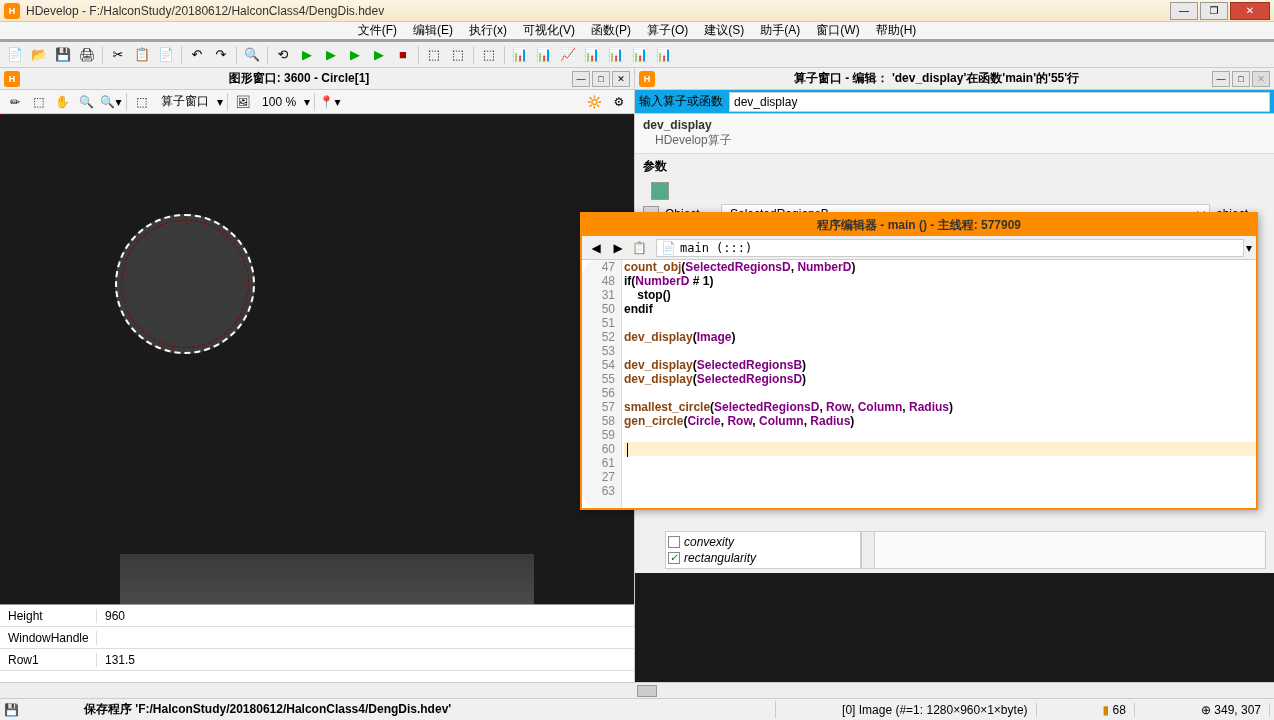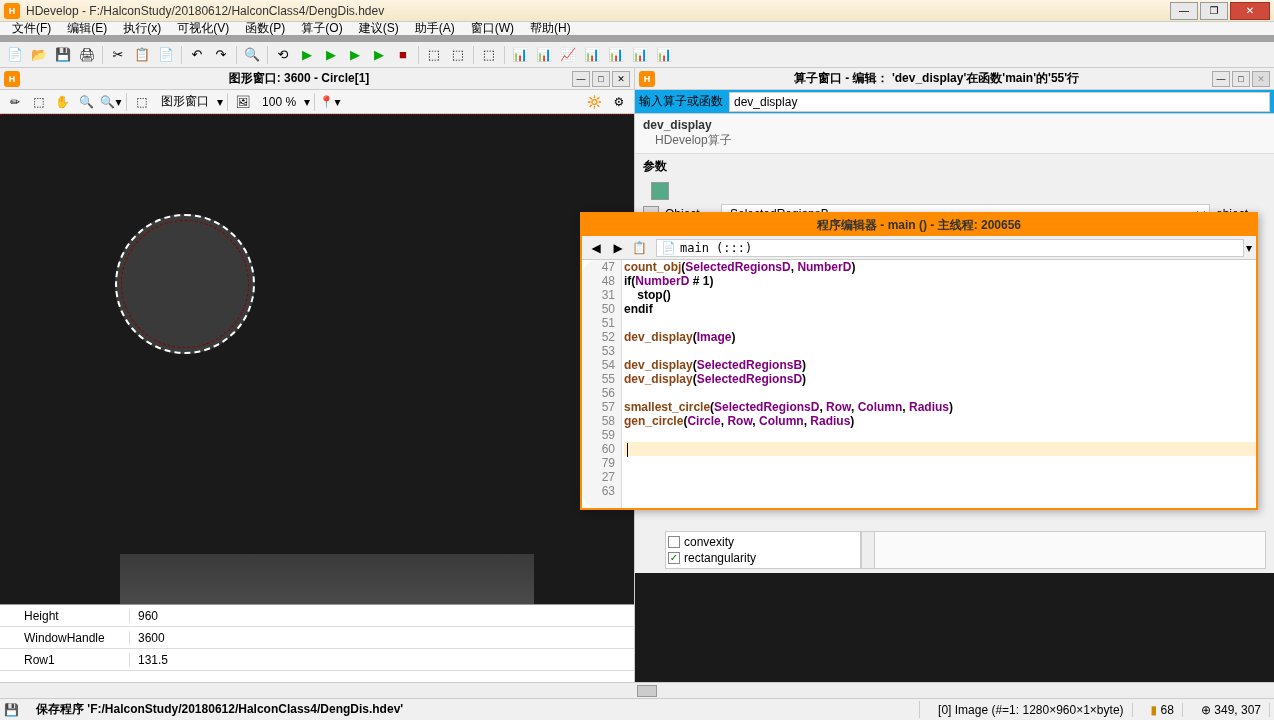--- a/index.html
+++ b/index.html
@@ -7,21 +7,21 @@
 
 
 .titlebar { height: 22px; background: linear-gradient(#fdf4e3, #f5e8c8); display: flex; align-items: center; padding: 0 4px; border-bottom: 1px solid #ccc; }
 .titlebar .icon { width: 16px; height: 16px; background: #ff8c00; border-radius: 3px; margin-right: 6px; display:flex;align-items:center;justify-content:center;color:white;font-weight:bold;font-size:9px;}
 .titlebar .title { flex: 1; color: #333; }
 .winbtns { display: flex; gap: 2px; }
 .winbtn { width: 28px; height: 18px; border: 1px solid #999; background: #e8e8e8; display: flex; align-items: center; justify-content: center; font-size: 10px; cursor: pointer; }
 .winbtn.close { background: #d04a3c; color: white; border-color: #a03020; width: 40px; }
 
 
-.menubar { height: 20px; background: #f5f5f5; display: flex; align-items: center; padding: 0 4px; border-bottom: 7px solid #a3a3a3; }
+.menubar { height: 20px; background: #f5f5f5; display: flex; align-items: center; padding: 0 4px; border-bottom: 3px solid #a3a3a3; justify-content: center; }
 .menuitem { padding: 2px 8px; cursor: pointer; }
 
 
 .toolbar { height: 26px; background: #f0f0f0; display: flex; align-items: center; padding: 2px 4px; border-bottom: 1px solid #ccc; gap: 2px; }
 .tbtn { width: 22px; height: 22px; border: 1px solid transparent; display: flex; align-items: center; justify-content: center; cursor: pointer; font-size: 13px; }
 .tsep { width: 1px; height: 18px; background: #ccc; margin: 0 2px; }
 
 
 .main { display: flex; height: 614px; }
 .left-panel { width: 635px; display: flex; flex-direction: column; border-right: 1px solid #ccc; }
@@ -43,21 +43,21 @@
 .gwindow { flex: 1; background: #1a1a1a; position: relative; overflow: hidden; }
 .circle-region { position: absolute; left: 115px; top: 100px; width: 140px; height: 140px; }
 .circle-outline { width: 100%; height: 100%; border: 2px dashed white; border-radius: 50%; background: rgba(80,80,80,0.6); }
 .circle-inner { position: absolute; top: 6px; left: 6px; right: 6px; bottom: 6px; border: 1px dashed #800; border-radius: 50%; }
 .top-dots { position: absolute; top: 0; left: 0; right: 0; height: 2px; border-top: 1px dotted #a00; }
 .bottom-img { position:absolute; bottom:0; left:120px; right:100px; height:50px; background: linear-gradient(#3a3a3a, #4a4a4a);}
 
 
 .proptable { height: 78px; background: white; border-top: 1px solid #999; overflow-y: auto; }
 .proprow { display: flex; border-bottom: 1px solid #ddd; height: 22px; align-items: center; }
-.propname { width: 130px; padding: 0 24px; border-right: 1px solid #ddd; }
+.propname { width: 97px; padding: 0 8px; border-right: 1px solid #ddd; }
 .propval { flex: 1; padding: 0 8px; }
 
 
 .opinput-row { height: 24px; display: flex; align-items: center; padding: 0 4px; border-bottom: 1px solid #ccc; background: #0ea5e9; }
 .opinput-label { margin-right: 6px; }
 .opinput-field { flex: 1; border: 1px solid #ccc; padding: 2px 4px; background: white; }
 
 .opdesc { padding: 4px 8px; background: #f8f8f8; border-bottom: 1px solid #ddd; }
 .opdesc .opname { font-weight: bold; color: #333; }
 .opdesc .opsub { padding-left: 12px; color: #666; }
@@ -84,35 +84,35 @@
 .code-line { height: 14px; }
 .highlight-line { background: #fff0d0; }
 .kw { color: #000; }
 .fn { color: #8b4513; }
 .var { color: #800080; }
 .cursor-line::after { content: ""; display:inline-block; width:1px; height:14px; background:#000; vertical-align:middle;}
 
 
 .feature-area { position: absolute; right: 12px; top: 410px; width: 618px; height: 38px; display: flex; border: 1px solid #ccc; background: white; z-index: 50; }
 .feature-list { width: 195px; border-right: 1px solid #ccc; padding: 2px; }
-.feature-item { display: flex; align-items: center; gap: 4px; height: 16px; }
+.feature-item { display: flex; align-items: center; gap: 4px; height: 16px; font-style: italic; }
 .feature-chk { width: 12px; height: 12px; border: 1px solid #888; }
 .feature-chk.checked::after { content: "✓"; font-size: 10px; display: block; text-align: center; line-height: 10px; color: #060; }
 .feature-graph { flex: 1; background: #fafafa; }
 
 
 .black-area { flex:1; background: #1a1a1a; }
 
 
 .hscroll { height: 16px; background: #eee; border-top: 1px solid #ccc; position: relative; }
 .hscroll-thumb { position: absolute; left: 50%; width: 20px; height: 12px; top: 2px; background: #ccc; border: 1px solid #999; }
 
 
 .statusbar { height: 22px; background: #f0f0f0; border-top: 1px solid #ccc; display: flex; align-items: center; padding: 0 4px; gap: 10px; }
-.status-section { padding: 0 8px; border-right: 1px solid #ccc; }
+.status-section { padding: 0 8px; border-right: 1px solid #ccc; margin-left: 48px; }
 .status-section.flex { flex: 1; }
 .status-icon { width:14px; height:14px; display:inline-block; vertical-align:middle;}
 </style>
 </head>
 <body>
 
 <div class="titlebar">
   <div class="icon">H</div>
   <div class="title">HDevelop - F:/HalconStudy/20180612/HalconClass4/DengDis.hdev</div>
   <div class="winbtns">
@@ -184,21 +184,21 @@
       </div>
     </div>
     <div class="gtoolbar">
       <div class="gtbtn">✏</div>
       <div class="gtbtn">⬚</div>
       <div class="gtbtn">✋</div>
       <div class="gtbtn">🔍</div>
       <div class="gtbtn">🔍▾</div>
       <div class="tsep"></div>
       <div class="gtbtn">⬚</div>
-      <span class="gtext">图形窗口</span>
+      <span class="gtext">算子窗口</span>
       <span>▾</span>
       <div class="tsep"></div>
       <div class="gtbtn">🖼</div>
       <span class="gtext">100 %</span>
       <span>▾</span>
       <div class="tsep"></div>
       <div class="gtbtn">📍▾</div>
       <div style="flex:1"></div>
       <div class="gtbtn">🔆</div>
       <div class="gtbtn">⚙</div>
@@ -211,21 +211,20 @@
       </div>
       <div class="bottom-img"></div>
     </div>
     <div class="proptable">
       <div class="proprow">
         <div class="propname">Height</div>
         <div class="propval">960</div>
       </div>
       <div class="proprow">
         <div class="propname">WindowHandle</div>
-        <div class="propval">3600</div>
       </div>
       <div class="proprow">
         <div class="propname">Row1</div>
         <div class="propval">131.5</div>
       </div>
     </div>
   </div>
 
   <div class="right-panel">
     <div class="panel-header">
@@ -289,21 +288,21 @@
   <div class="status-section">[0] Image (#=1: 1280×960×1×byte)</div>
   <div class="status-section">
     <span style="color:#c80">▮</span> <span>68</span>
   </div>
   <div class="status-section">
     <span>⊕</span> <span>349, 307</span>
   </div>
 </div>
 
 <div class="editor-overlay">
-  <div class="editor-header">程序编辑器 - main () - 主线程: 200656</div>
+  <div class="editor-header">程序编辑器 - main () - 主线程: 577909</div>
   <div class="editor-toolbar">
     <div class="editor-nav">◀</div>
     <div class="editor-nav">▶</div>
     <div class="editor-nav">📋</div>
     <div class="editor-func">
       <span>📄</span>
       <span style="font-family:Consolas,monospace">main (:::)</span>
     </div>
     <span>▾</span>
   </div>
@@ -316,19 +315,19 @@
         <div class="code-line">51</div>
         <div class="code-line">52</div>
         <div class="code-line">53</div>
         <div class="code-line">54</div>
         <div class="code-line">55</div>
         <div class="code-line">56</div>
         <div class="code-line">57</div>
         <div class="code-line">58</div>
         <div class="code-line">59</div>
         <div class="code-line">60</div>
-        <div class="code-line">79</div>
+        <div class="code-line">61</div>
         <div class="code-line">27</div>
         <div class="code-line">63</div>
       </div>
     <div class="code-content" id="code-content"><div class="code-line"><span class="fn">count_obj</span>(<span class="var">SelectedRegionsD</span>, <span class="var">NumberD</span>)</div><div class="code-line"><span class="kw">if</span>(<span class="var">NumberD</span> # 1)</div><div class="code-line">    <span class="kw">stop</span>()</div><div class="code-line"><span class="kw">endif</span></div><div class="code-line"> </div><div class="code-line"><span class="fn">dev_display</span>(<span class="var">Image</span>)</div><div class="code-line"> </div><div class="code-line"><span class="fn">dev_display</span>(<span class="var">SelectedRegionsB</span>)</div><div class="code-line"><span class="fn">dev_display</span>(<span class="var">SelectedRegionsD</span>)</div><div class="code-line"> </div><div class="code-line"><span class="fn">smallest_circle</span>(<span class="var">SelectedRegionsD</span>, <span class="var">Row</span>, <span class="var">Column</span>, <span class="var">Radius</span>)</div><div class="code-line"><span class="fn">gen_circle</span>(<span class="var">Circle</span>, <span class="var">Row</span>, <span class="var">Column</span>, <span class="var">Radius</span>)</div><div class="code-line"> </div><div class="code-line highlight-line cursor-line"> </div><div class="code-line"> </div><div class="code-line"> </div><div class="code-line"> </div></div>
   </div>
 </div>
 
 </body></html>

